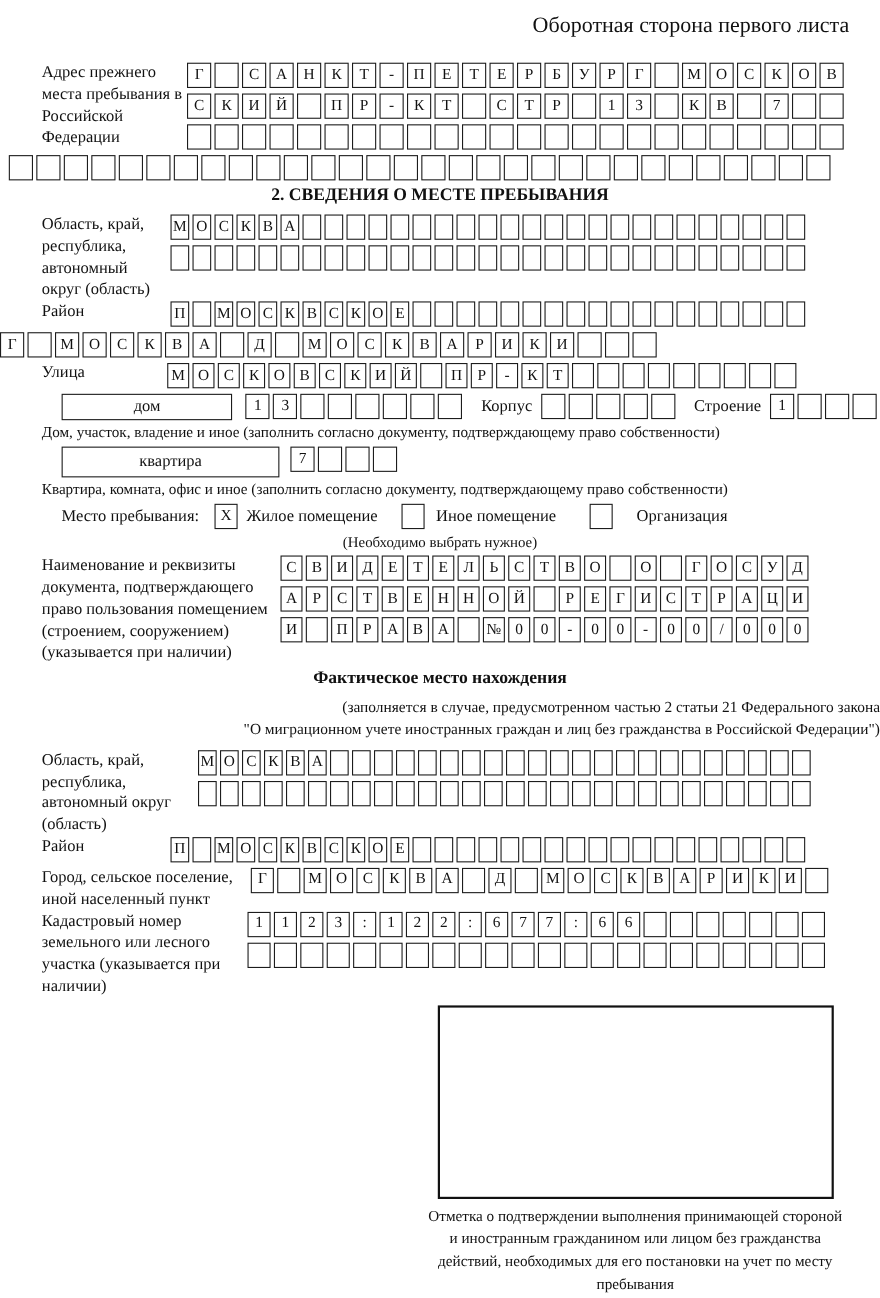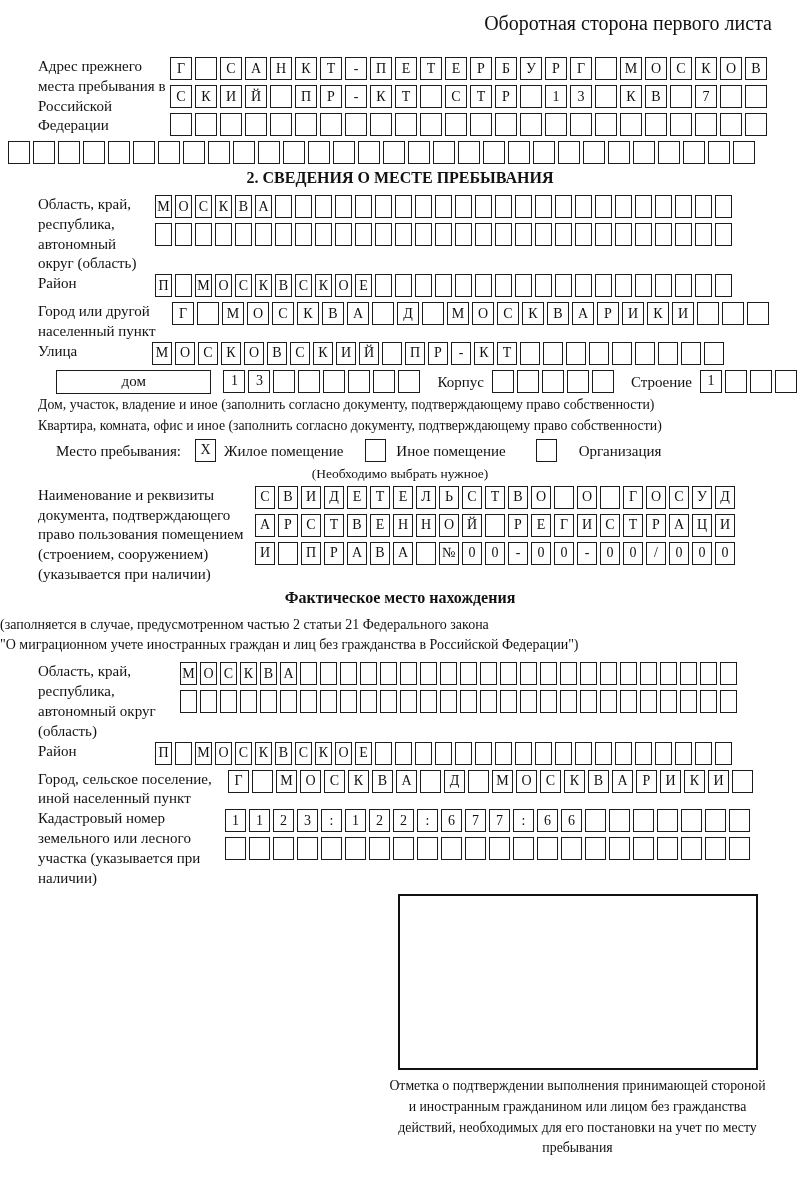--- a/index.html
+++ b/index.html
@@ -32,21 +32,21 @@
     border:1.5px solid #1c1c1c;height:22px;vertical-align:top;background:#fff;
     font-size:15px;
   }
   .domrow,.kvrow,.mestorow{display:flex;align-items:flex-start;padding-left:56px;margin-bottom:3px;}
   .domrow .inlinelbl,.mestorow .inlinelbl{font-size:15px;line-height:24px;text-align:right;}
   .chk{
     display:inline-flex;align-items:center;justify-content:center;
     width:19px;height:21px;border:1.5px solid #1c1c1c;font-size:14px;
     vertical-align:top;background:#fff;
   }
-  .factsub{text-align:left;font-size:14px;line-height:1.45;}
+  .factsub{text-align:right;font-size:14px;line-height:1.45;}
   .stampwrap{margin-left:385px;width:385px;margin-top:6px;}
   .stampbox{width:356px;height:172px;border:2px solid #111;margin:0 auto 6px auto;background:#fff;}
   .stampcap{text-align:center;font-size:13.8px;line-height:1.5;}
 </style>
 </head>
 <body>
 
 <div class="page">
 
   <div class="hdr">Оборотная сторона первого листа</div>
@@ -72,21 +72,20 @@
   </div>
 
   <div class="fg">
     <div class="lblcol lbl" style="width:155px;">Район</div>
     <div class="cellscol">
       <div class="cellrow c21"><span class="cell">П</span><span class="cell"></span><span class="cell">М</span><span class="cell">О</span><span class="cell">С</span><span class="cell">К</span><span class="cell">В</span><span class="cell">С</span><span class="cell">К</span><span class="cell">О</span><span class="cell">Е</span><span class="cell"></span><span class="cell"></span><span class="cell"></span><span class="cell"></span><span class="cell"></span><span class="cell"></span><span class="cell"></span><span class="cell"></span><span class="cell"></span><span class="cell"></span><span class="cell"></span><span class="cell"></span><span class="cell"></span><span class="cell"></span><span class="cell"></span><span class="cell"></span><span class="cell"></span><span class="cell"></span></div>
     </div>
   </div>
 
   <div class="fg">
-    <div class="lblcol lbl" style="width:172px;">Город или другой населенный пункт</div>
     <div class="cellscol">
       <div class="cellrow c26"><span class="cell">Г</span><span class="cell"></span><span class="cell">М</span><span class="cell">О</span><span class="cell">С</span><span class="cell">К</span><span class="cell">В</span><span class="cell">А</span><span class="cell"></span><span class="cell">Д</span><span class="cell"></span><span class="cell">М</span><span class="cell">О</span><span class="cell">С</span><span class="cell">К</span><span class="cell">В</span><span class="cell">А</span><span class="cell">Р</span><span class="cell">И</span><span class="cell">К</span><span class="cell">И</span><span class="cell"></span><span class="cell"></span><span class="cell"></span></div>
     </div>
   </div>
 
   <div class="fg">
     <div class="lblcol lbl" style="width:152px;">Улица</div>
     <div class="cellscol">
       <div class="cellrow c24"><span class="cell">М</span><span class="cell">О</span><span class="cell">С</span><span class="cell">К</span><span class="cell">О</span><span class="cell">В</span><span class="cell">С</span><span class="cell">К</span><span class="cell">И</span><span class="cell">Й</span><span class="cell"></span><span class="cell">П</span><span class="cell">Р</span><span class="cell">-</span><span class="cell">К</span><span class="cell">Т</span><span class="cell"></span><span class="cell"></span><span class="cell"></span><span class="cell"></span><span class="cell"></span><span class="cell"></span><span class="cell"></span><span class="cell"></span><span class="cell"></span></div>
     </div>
@@ -95,20 +94,24 @@
   <div class="domrow">
     <span class="inlinebox" style="width:155px;margin-right:12px;">дом</span>
     <span class="cellrow c26" style="margin-bottom:0;"><span class="cell">1</span><span class="cell">3</span><span class="cell"></span><span class="cell"></span><span class="cell"></span><span class="cell"></span><span class="cell"></span><span class="cell"></span></span>
     <span class="inlinelbl" style="margin:0 8px 0 14px;">Корпус</span>
     <span class="cellrow c26" style="margin-bottom:0;"><span class="cell"></span><span class="cell"></span><span class="cell"></span><span class="cell"></span><span class="cell"></span></span>
     <span class="inlinelbl" style="margin:0 8px 0 14px;">Строение</span>
     <span class="cellrow c26" style="margin-bottom:0;"><span class="cell">1</span><span class="cell"></span><span class="cell"></span><span class="cell"></span></span>
   </div>
   <div class="caption">Дом, участок, владение и иное (заполнить согласно документу, подтверждающему право собственности)</div>
 
+  <div class="kvrow">
+    <span class="inlinebox" style="width:196px;margin-right:10px;height:26px;">квартира</span>
+    <span class="cellrow c26" style="margin-bottom:0;"><span class="cell">7</span><span class="cell"></span><span class="cell"></span><span class="cell"></span></span>
+  </div>
   <div class="caption">Квартира, комната, офис и иное (заполнить согласно документу, подтверждающему право собственности)</div>
 
   <div class="mestorow">
     <span class="inlinelbl">Место пребывания:</span>
     <span class="chk" style="margin-left:14px;">X</span>
     <span class="inlinelbl" style="margin-left:8px;">Жилое помещение</span>
     <span class="chk" style="margin-left:22px;"></span>
     <span class="inlinelbl" style="margin-left:10px;">Иное помещение</span>
     <span class="chk" style="margin-left:30px;"></span>
     <span class="inlinelbl" style="margin-left:22px;">Организация</span>

